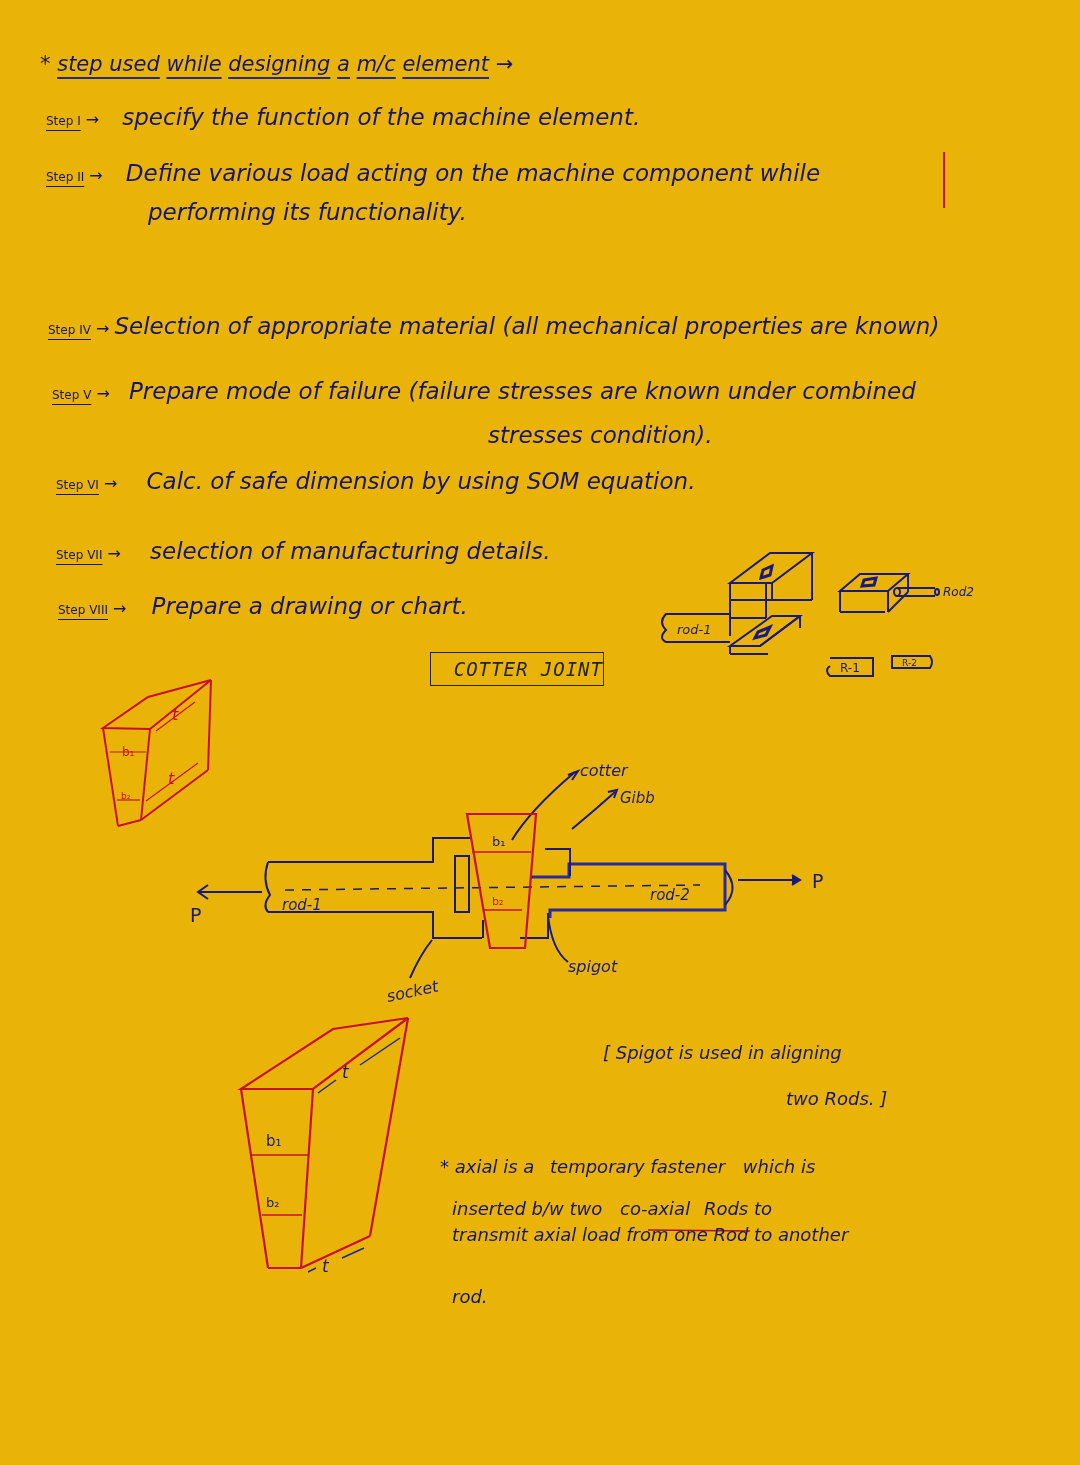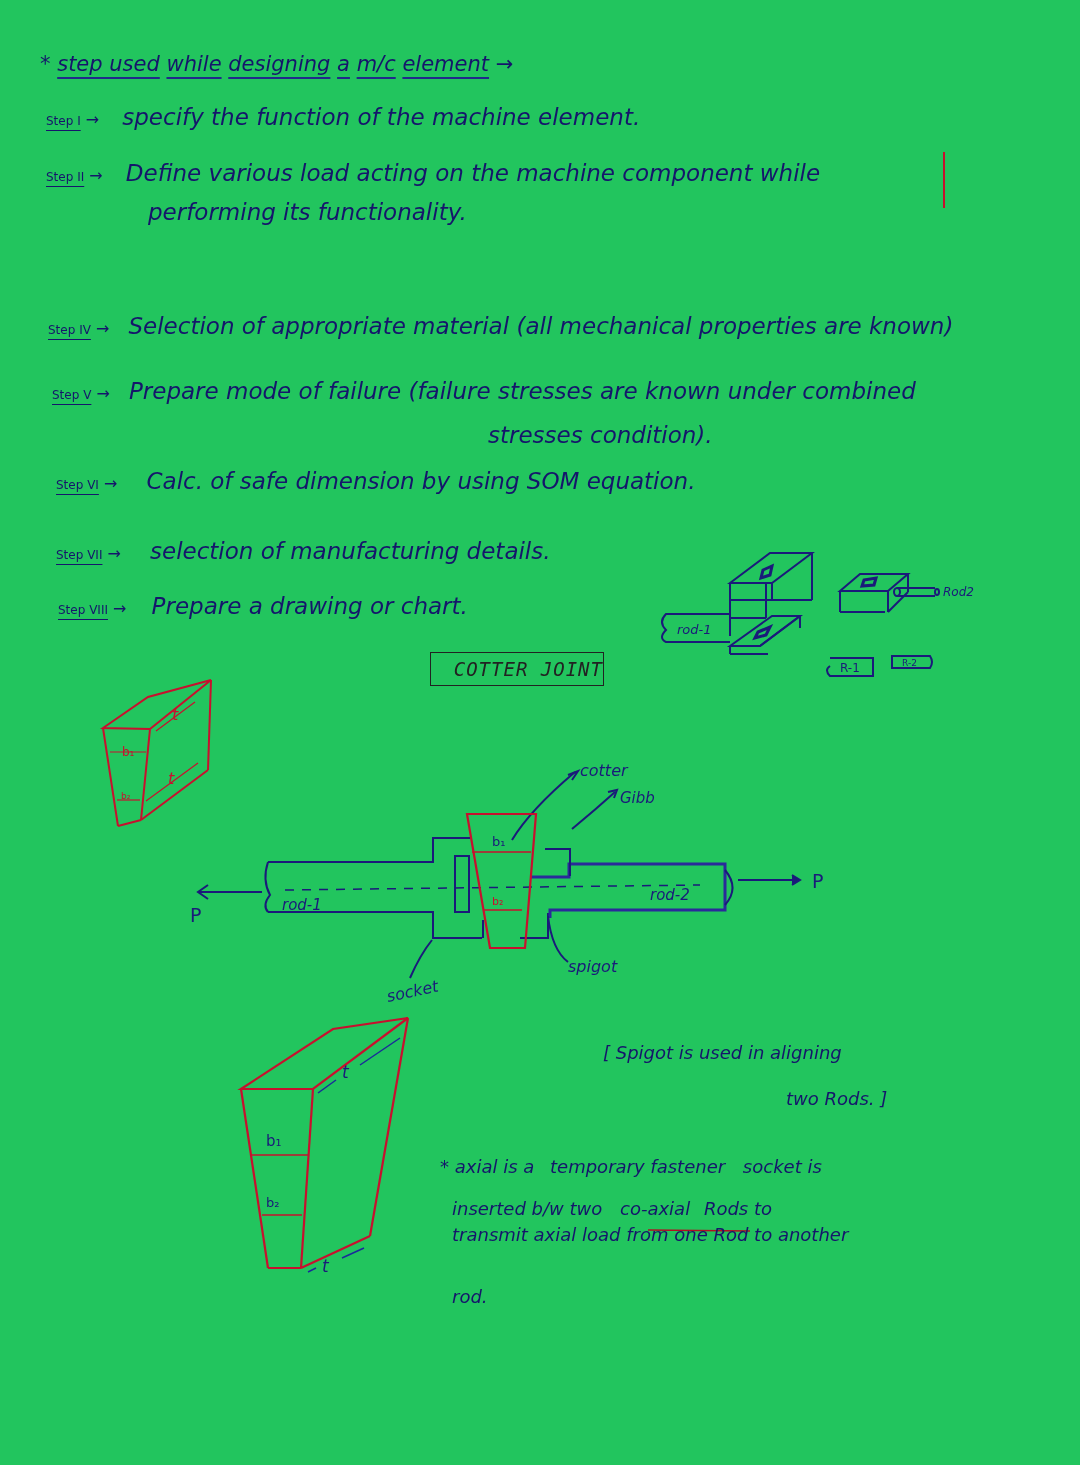--- a/index.html
+++ b/index.html
@@ -1,18 +1,18 @@
 <!DOCTYPE html>
 <html><head>
 <meta charset="utf-8">
 <style>
   html, body { margin: 0; padding: 0; background: #ffffff; }
   body { width: 1080px; height: 1465px; position: relative; overflow: hidden;
          font-family: "DejaVu Sans", sans-serif; color: #1a1a6e; }
-  .page { position: absolute; left: 0; top: 0; width: 1080px; height: 1465px; background: #22c55e; }
+  .page { position: absolute; left: 0; top: 0; width: 1080px; height: 1465px; background: #eab308; }
   .hw { position: absolute; font-family: "DejaVu Sans", sans-serif; color: #15156b; white-space: nowrap; font-style: italic; }
   .title { font-size: 21px; top: 52px; left: 40px; }
   .title .u { text-decoration: underline; text-decoration-color: #1f2a8a; text-underline-offset: 6px; }
   .step-label { font-size: 12px; text-decoration: underline; text-underline-offset: 5px; font-style: normal; }
   .step-text { font-size: 23px; }
   .small { font-size: 16px; }
   .cotter-box { position: absolute; left: 430px; top: 652px; width: 172px; height: 32px;
                 border: 1.5px solid #222; font-family: "DejaVu Sans Mono", monospace; font-size: 19px;
                 color: #222; text-align: right; line-height: 32px; letter-spacing: 1px; font-style: italic; }
   svg { position: absolute; left: 0; top: 0; }
@@ -44,21 +44,21 @@
     <span class="step-label">Step II</span>
     <span class="small">→</span>
     <span class="step-text" style="margin-left:18px;">Define various load acting on the machine component while</span>
   </div>
   <div class="hw step-text" style="left:148px; top:199px;">performing its functionality.</div>
 
 
   <div class="hw" style="left:48px; top:313px;">
     <span class="step-label">Step IV</span>
     <span class="small">→</span>
-    <span class="step-text" style="margin-left:14px;">Selection of appropriate material (all mechanical properties are known)</span>
+    <span class="step-text" style="">Selection of appropriate material (all mechanical properties are known)</span>
   </div>
 
   <div class="hw" style="left:52px; top:378px;">
     <span class="step-label">Step V</span>
     <span class="small">→</span>
     <span class="step-text" style="margin-left:14px;">Prepare mode of failure (failure stresses are known under combined</span>
   </div>
   <div class="hw step-text" style="left:488px; top:422px;">stresses condition).</div>
 
   <div class="hw" style="left:56px; top:468px;">
@@ -210,21 +210,21 @@
 
     <line x1="648" y1="1230" x2="750" y2="1231" stroke="#b01020" stroke-width="1.5"></line>
   </svg>
 
   <div class="hw note" style="left:603px; top:1042px;">[ Spigot is used in aligning</div>
   <div class="hw note" style="left:786px; top:1088px;">two Rods. ]</div>
 
   <div class="hw note" style="left:440px; top:1156px;">
     <span>* axial is a</span>
     <span style="margin-left:10px;">temporary fastener</span>
-    <span style="margin-left:12px;">socket is</span>
+    <span style="margin-left:12px;">which is</span>
   </div>
   <div class="hw note" style="left:452px; top:1198px;">
     <span>inserted b/w two</span>
     <span style="margin-left:12px;">co-axial</span>
     <span style="margin-left:8px;">Rods to</span>
   </div>
   <div class="hw note" style="left:452px; top:1224px;">transmit axial load from one Rod to another</div>
   <div class="hw note" style="left:452px; top:1286px;">rod.</div>
 </div>
 

